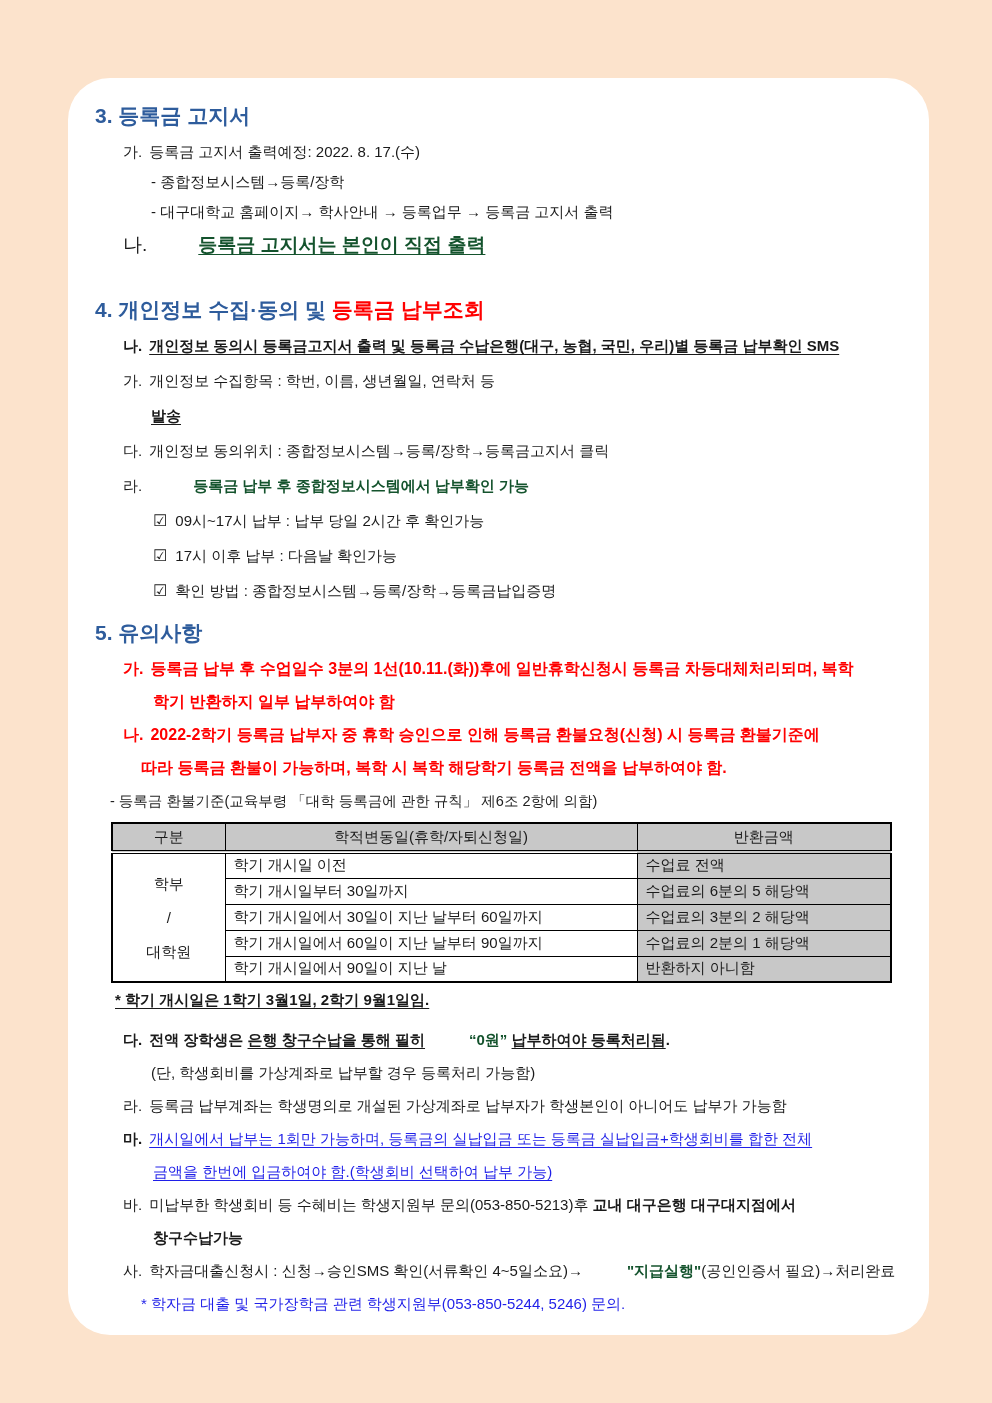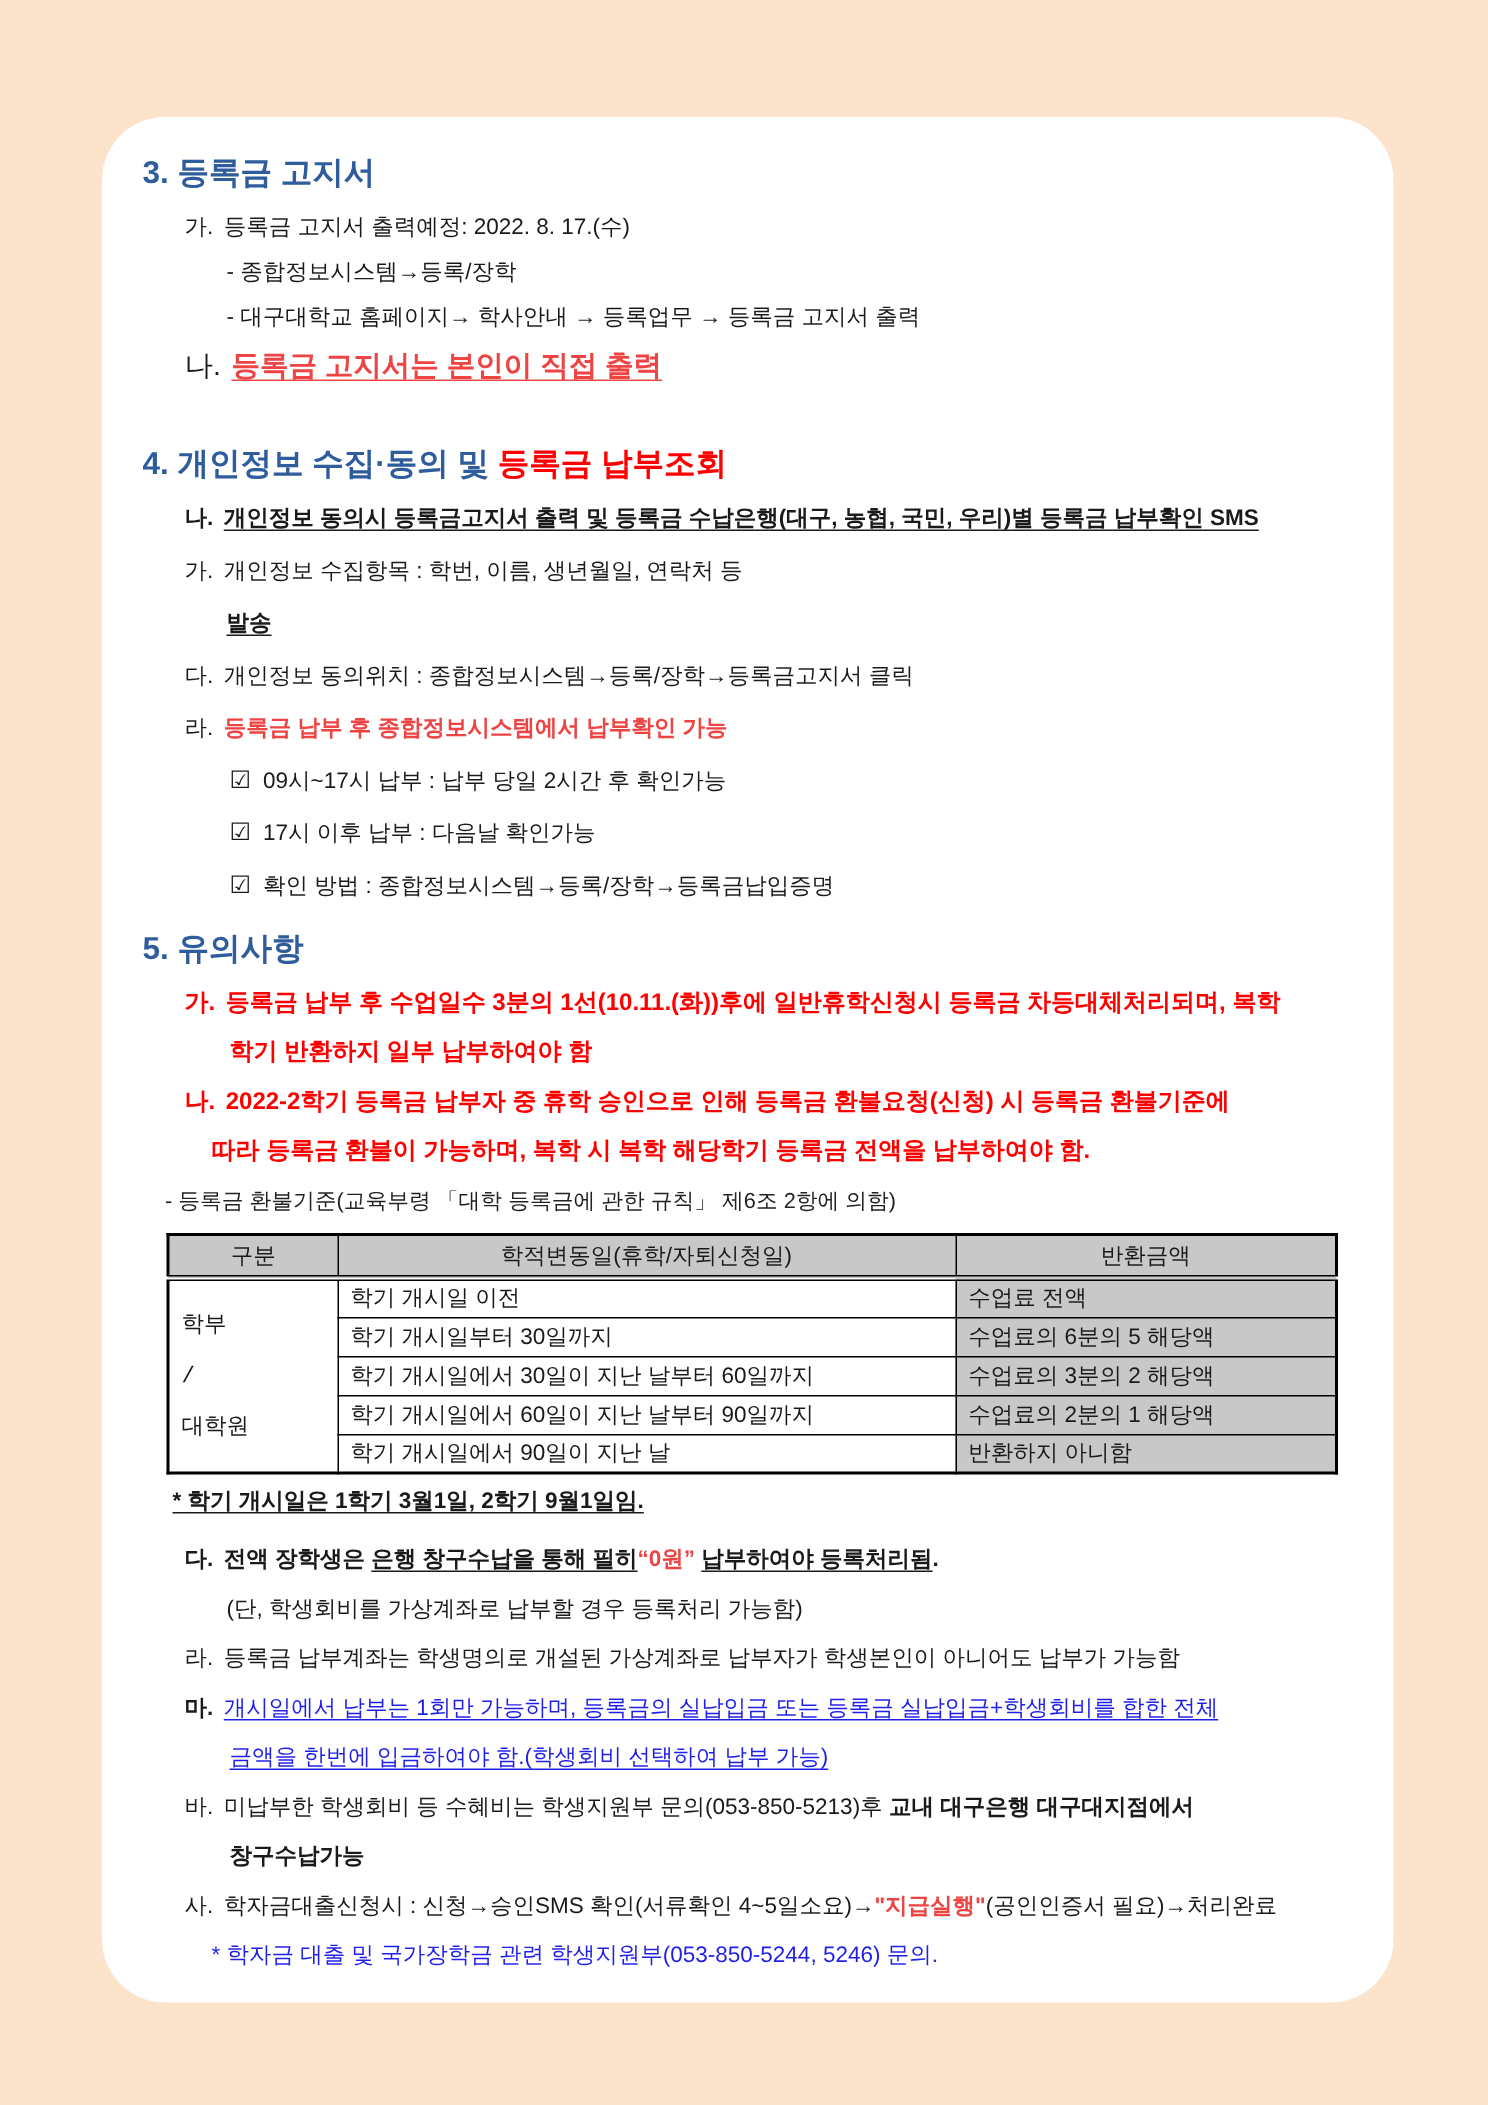--- a/index.html
+++ b/index.html
@@ -25,21 +25,21 @@
     color: #2E5C9C;
     line-height: 28px;
     margin: 0 0 10px -28px;
   }
   .sec-title .red-part { color: #FF0000; }
   .line { font-size: 15px; line-height: 24px; margin: 0 0 9px 0; white-space: nowrap; }
   .label { margin-right: 7px; }
   .lv2 { margin-left: 28px; }
   .b { font-weight: bold; }
   .u { text-decoration: underline; text-underline-offset: 3px; }
-  .red { color: #ef4444; }
+  .red { color: #14532d; margin-left: 44px; }
   .blue { color: #1F1FE8; }
 
   
   .sec3 .line { margin-bottom: 6px; }
   .sec3-na { font-size: 19px; line-height: 30px; margin-top: 4px; }
   .sec4 { margin-top: 36px; }
   .sec4 .line { margin-bottom: 11px; }
   .check-line { margin-left: 30px; }
   .check-icon { margin-right: 8px; font-size: 16px; }
   .sec5 { margin-top: 16px; }
@@ -64,23 +64,23 @@
     font-weight: normal;
   }
   table.refund { border: 2px solid #000; }
   table.refund thead th {
     background: #C8C8C8;
     text-align: center;
     border-bottom: 4px double #000;
     height: 29px;
   }
   td.group-cell {
+    text-align: center;
     background: #fff;
     vertical-align: middle;
-    font-family: Liberation Mono, monospace;
   }
   td.group-cell div { line-height: 34px; }
   td.refund-amt { background: #C8C8C8; }
   .table-footnote { font-size: 15px; font-weight: bold; text-decoration: underline; text-underline-offset: 3px; margin: 0 0 18px -8px; }
 </style>
 </head>
 <body>
 
 <div class="card">
 

